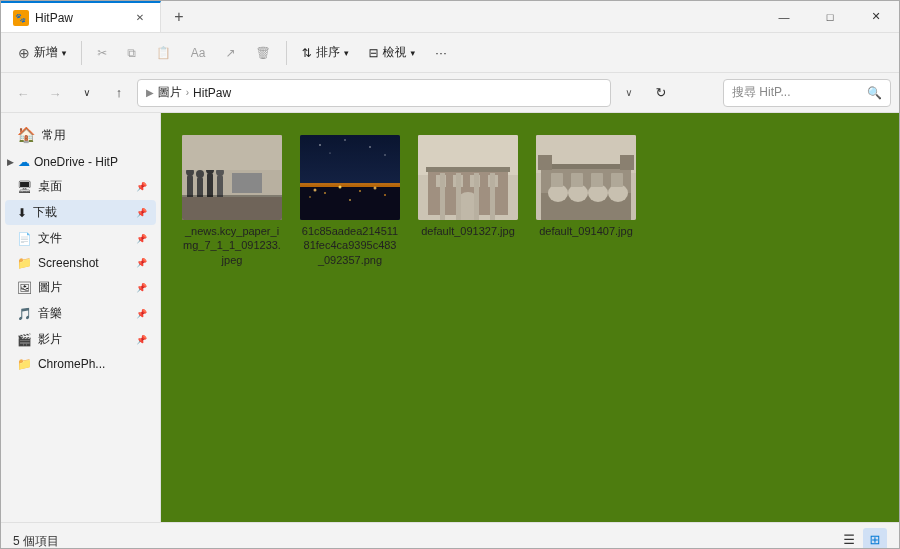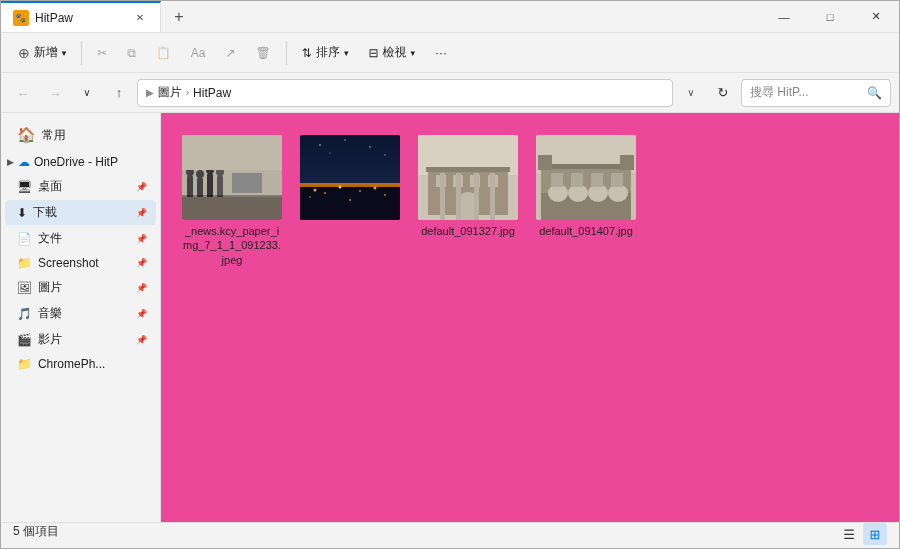--- a/index.html
+++ b/index.html
@@ -172,31 +172,32 @@
       height: 28px;
       display: flex;
       align-items: center;
       justify-content: center;
       border-radius: 4px;
       font-size: 13px;
       color: #333;
       cursor: pointer;
     }
     .search-box {
-      width: 150px;
+      width: 168px;
       height: 28px;
       background: white;
       border: 1px solid #ccc;
       border-radius: 4px;
       display: flex;
       align-items: center;
       padding: 0 8px;
       gap: 4px;
       font-size: 12px;
       color: #888;
+      margin-left: 44px;
     }
 
     
     .main-area {
       display: flex;
       height: calc(549px - 32px - 40px - 40px - 28px);
     }
 
     
     .sidebar {
@@ -231,21 +232,21 @@
       gap: 4px;
       font-size: 12px;
       color: #222;
       cursor: pointer;
     }
     .sidebar-group .g-arrow { font-size: 9px; color: #555; }
 
     
     .file-area {
       flex: 1;
-      background: #ec4899;
+      background: #4d7c0f;
       overflow-y: auto;
       padding: 16px;
       display: flex;
       flex-wrap: wrap;
       align-content: flex-start;
       gap: 8px;
     }
 
     .file-item {
       display: flex;
@@ -317,21 +318,21 @@
       background: linear-gradient(180deg, #c8c0b0 0%, #a8a090 100%);
       position: relative;
     }
 
     
     .status-bar {
       height: 28px;
       background: #f3f3f3;
       border-top: 1px solid #e0e0e0;
       display: flex;
-      align-items: flex-start;
+      align-items: flex-end;
       padding: 0 12px;
       font-size: 12px;
       color: #333;
       gap: 8px;
     }
     .status-right {
       margin-left: auto;
       display: flex;
       gap: 2px;
     }
@@ -530,20 +531,21 @@
           <circle cx="10" cy="62" r="1" fill="rgba(200,150,50,0.6)"></circle>
           <circle cx="50" cy="65" r="1" fill="rgba(255,200,80,0.7)"></circle>
 
           <circle cx="20" cy="10" r="0.8" fill="white" opacity="0.8"></circle>
           <circle cx="45" cy="5" r="0.8" fill="white" opacity="0.6"></circle>
           <circle cx="70" cy="12" r="0.8" fill="white" opacity="0.7"></circle>
           <circle cx="85" cy="20" r="0.8" fill="white" opacity="0.5"></circle>
           <circle cx="30" cy="18" r="0.6" fill="white" opacity="0.6"></circle>
         </svg>
       </div>
+      <span class="file-name">61c85aadea21451181fec4ca9395c483_092357.png</span>
     </div>
 
     <div class="file-item">
       <div class="file-thumbnail thumb-4">
         <svg width="100" height="85" viewBox="0 0 100 85" style="position:absolute;top:0;left:0;">
           <rect width="100" height="85" fill="#ccc4b4"></rect>
 
           <rect x="0" y="0" width="100" height="40" fill="#d8d0c0"></rect>
 
           <rect x="10" y="35" width="80" height="45" fill="#a09080"></rect>

